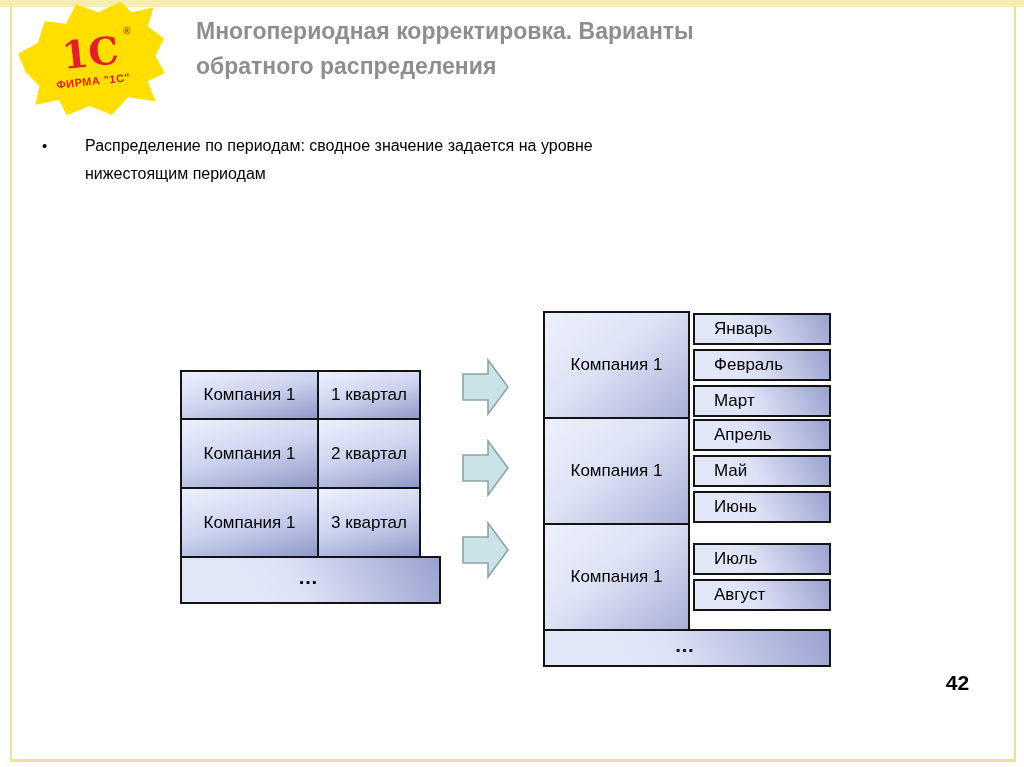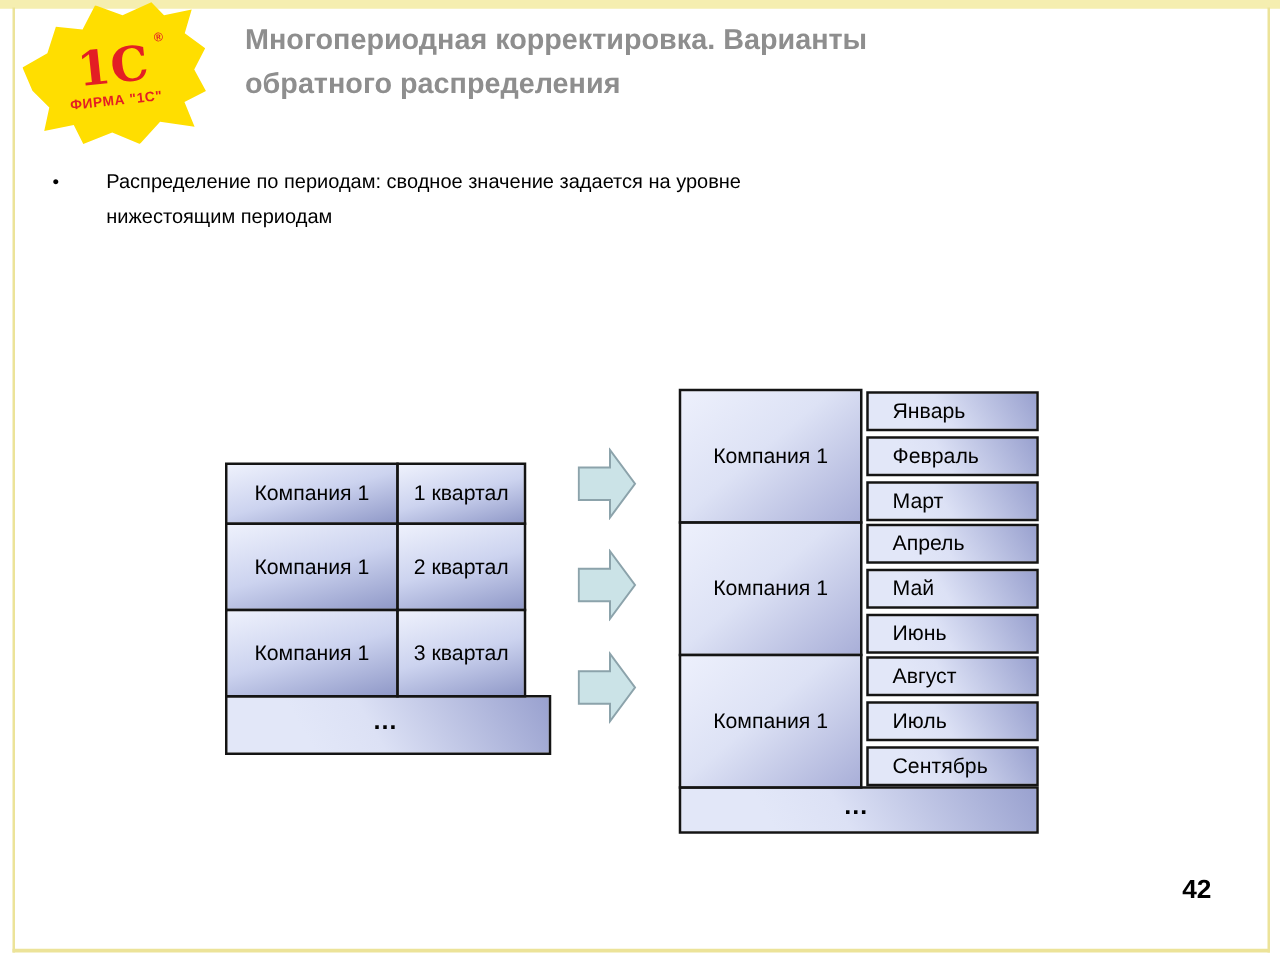--- a/index.html
+++ b/index.html
@@ -63,21 +63,21 @@
   .right-table { position:absolute; left:543px; top:311px; width:288px; }
   .rt-group { display:flex; margin-top:-2px; }
   .rt-group:first-child { margin-top:0; }
   .rt-company { width:147px; height:108px; }
   .rt-months { width:141px; display:flex; flex-direction:column; justify-content:center; }
   .rt-month { height:32px; margin:2px 0 2px 3px; border:2px solid #141414;
               display:flex; align-items:center; padding-left:19px; font-size:17px; color:#000; }
   .rt-ellipsis { width:288px; height:38px; margin-top:-2px; }
 
   
-  .page-number { position:absolute; left:935px; top:700px; width:45px; text-align:center;
+  .page-number { position:absolute; left:935px; top:671px; width:45px; text-align:center;
                  font-size:21px; font-weight:bold; color:#000; }
 </style>
 </head>
 <body>
 
 <div class="slide">
 
   <div class="top-band"></div>
   <div class="frame"></div>
 
@@ -149,23 +149,22 @@
       <div class="rt-months">
         <div class="rt-month cell-grad-c">Апрель</div>
         <div class="rt-month cell-grad-c">Май</div>
         <div class="rt-month cell-grad-c">Июнь</div>
       </div>
     </div>
 
     <div class="rt-group">
       <div class="tcell cell-grad-b rt-company">Компания 1</div>
       <div class="rt-months">
+        <div class="rt-month cell-grad-c">Июль</div>
         <div class="rt-month cell-grad-c">Август</div>
-        <div class="rt-month cell-grad-c">Июль</div>
-        <div class="rt-month cell-grad-c">Сентябрь</div>
       </div>
     </div>
 
     <div class="tcell cell-grad-c rt-ellipsis">
       <span class="ellipsis-txt">…</span>
     </div>
   </div>
 
   <div class="page-number">42</div>
 

